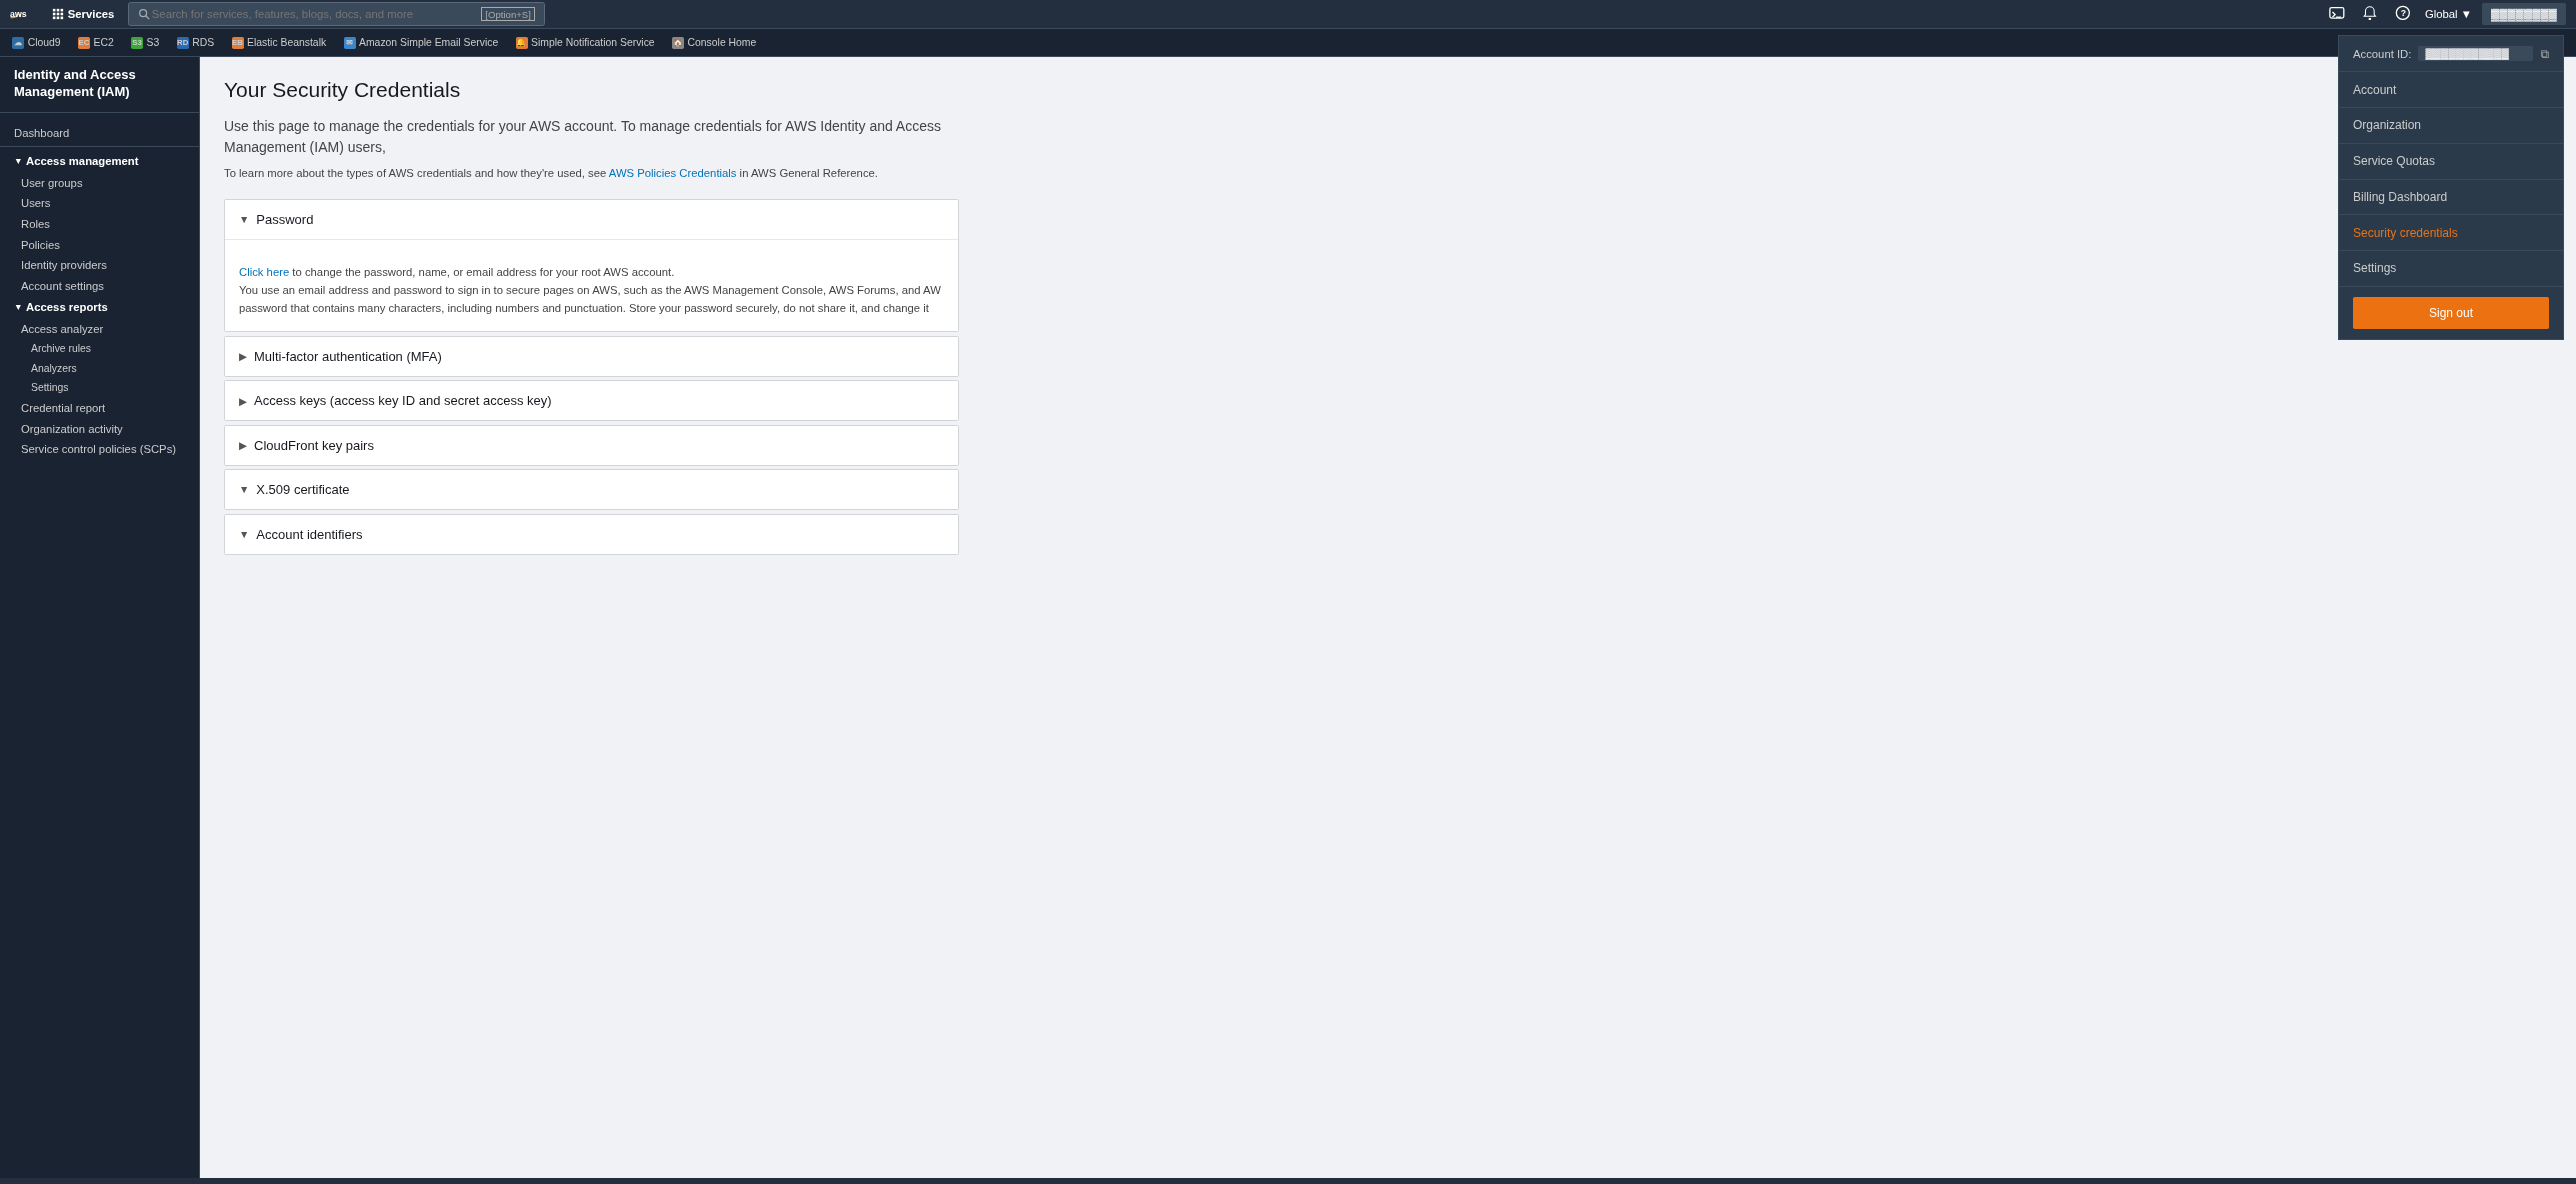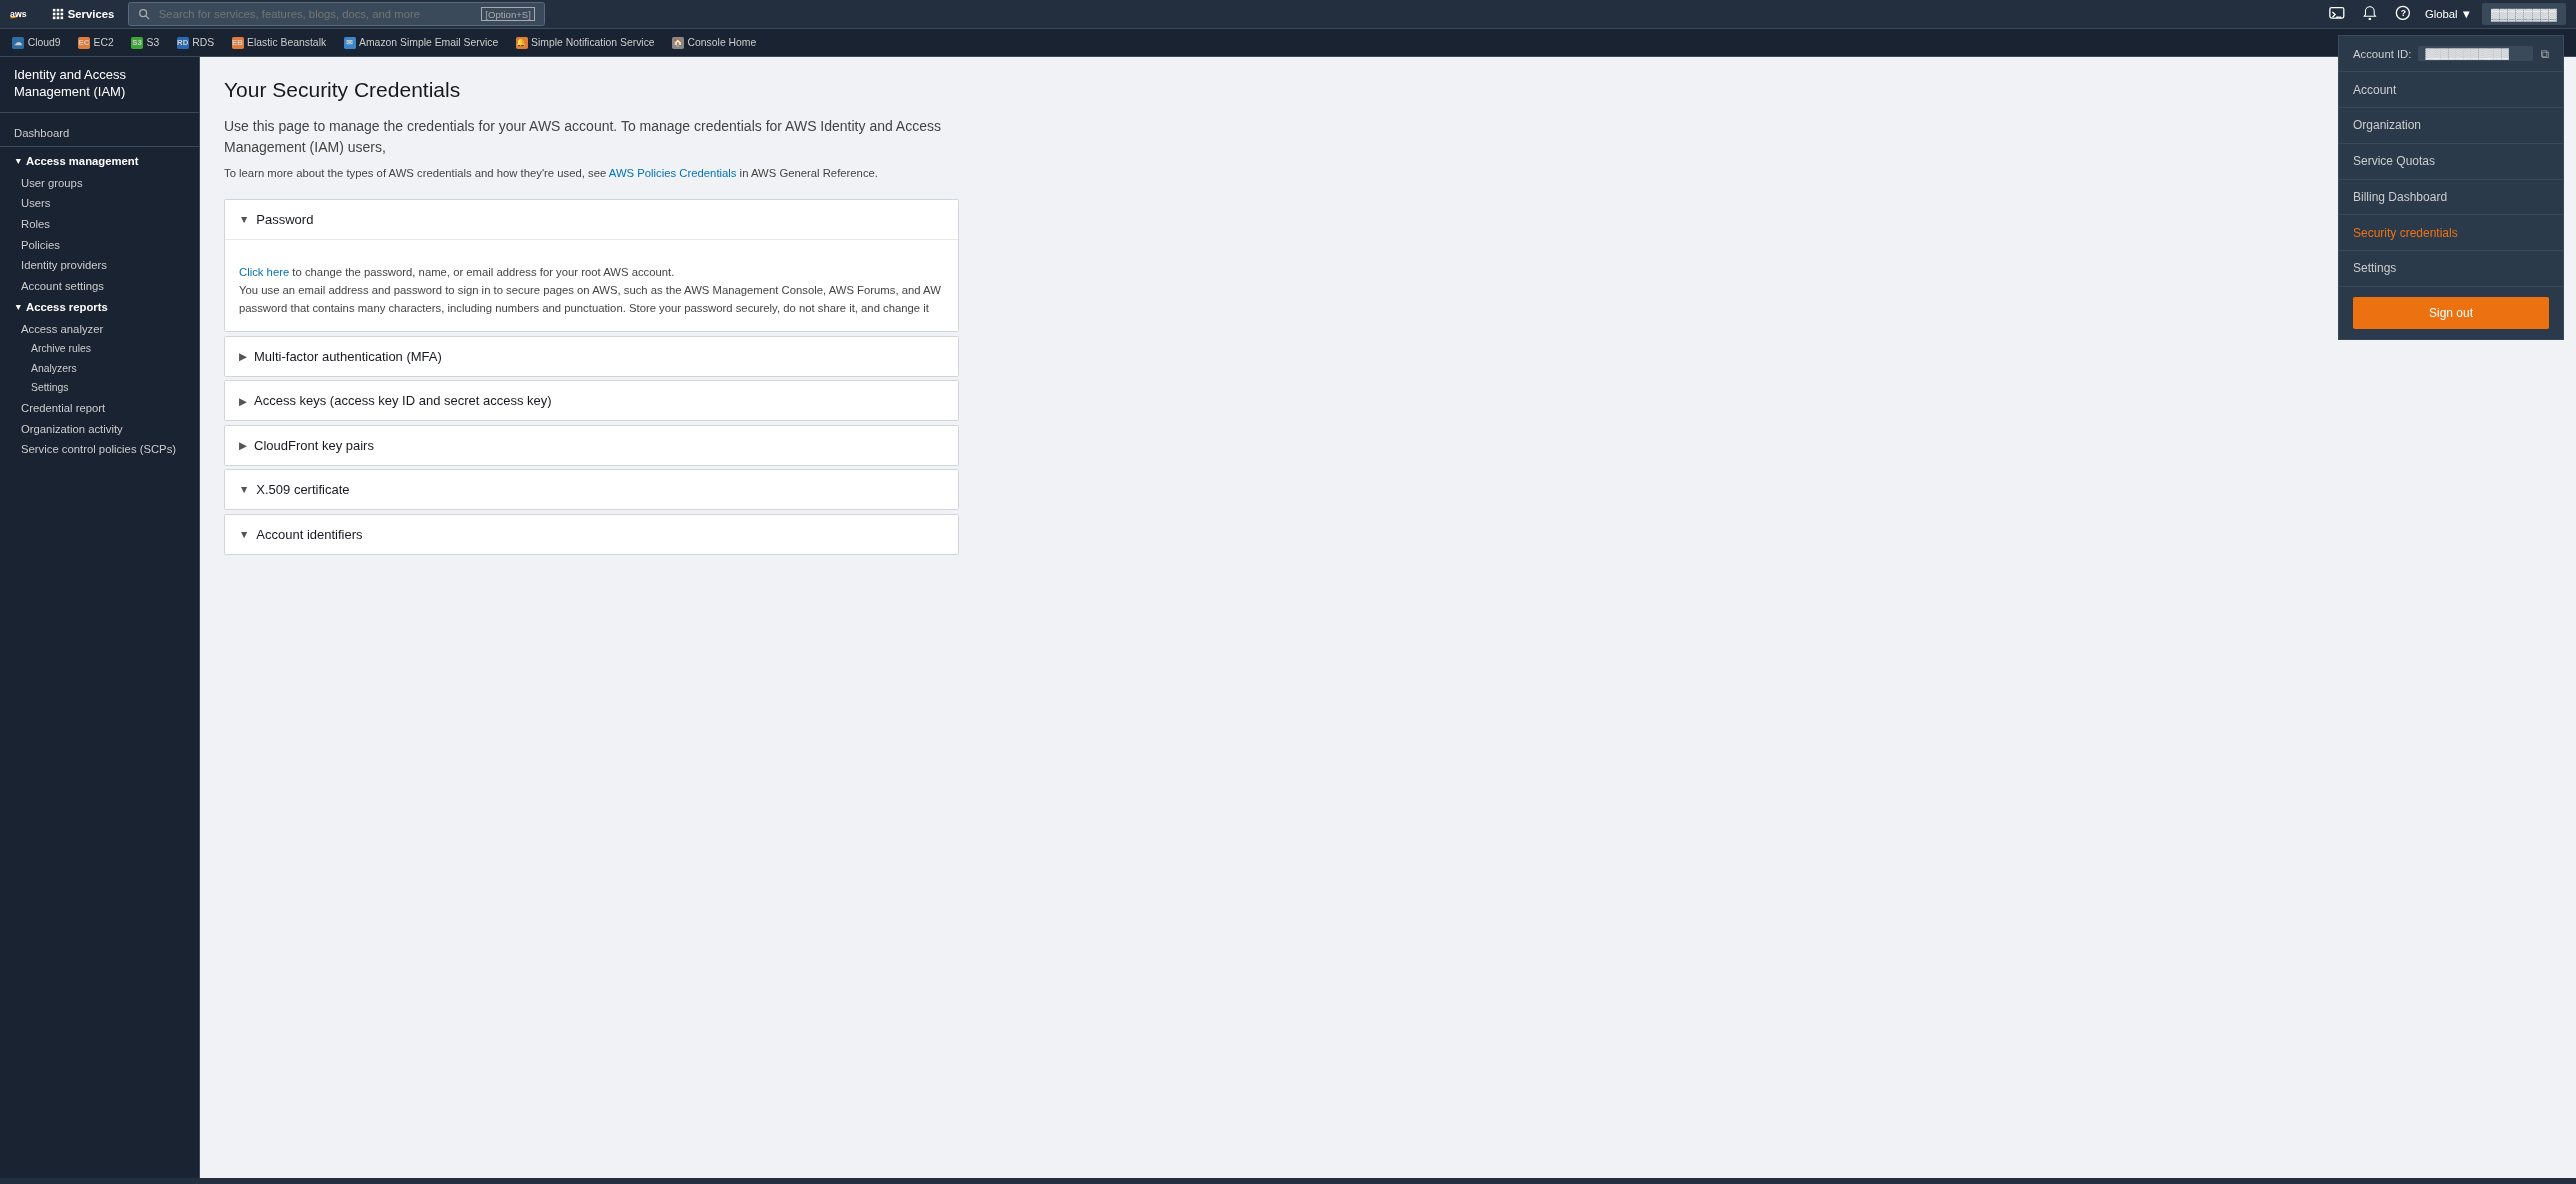--- a/index.html
+++ b/index.html
@@ -37,21 +37,21 @@
       padding: 1.7px 5.2px;
       font-weight: bold;
     }
     .search-bar {
       display: flex;
       align-items: center;
       background: #3a4a5a;
       border: 0.9px solid #5a6a7a;
       border-radius: 2.6px;
       padding: 3.5px 8.7px;
-      gap: 9px;
+      gap: 2px;
       flex: 1;
       max-width: 417px;
       height: 24px;
     }
     .search-bar input {
       background: none;
       border: none;
       color: #ccc;
       font-size: 11.3px;
       outline: none;
@@ -141,21 +141,21 @@
       width: 200px;
       background: #1a2332;
       border-right: 0.9px solid #3a4a5a;
       overflow-y: auto;
       flex-shrink: 0;
       padding: 10.4px 0;
     }
     .sidebar-title {
       color: #fff;
       font-size: 13px;
-      font-weight: normal;
+      font-weight: bold;
       padding: 0 14px 10.4px 14px;
       line-height: 1.3;
       border-bottom: 0.9px solid #3a4a5a;
       margin-bottom: 7px;
     }
     .sidebar-section-label {
       color: #fff;
       font-size: 11.3px;
       font-weight: bold;
       padding: 5.2px 14px;

